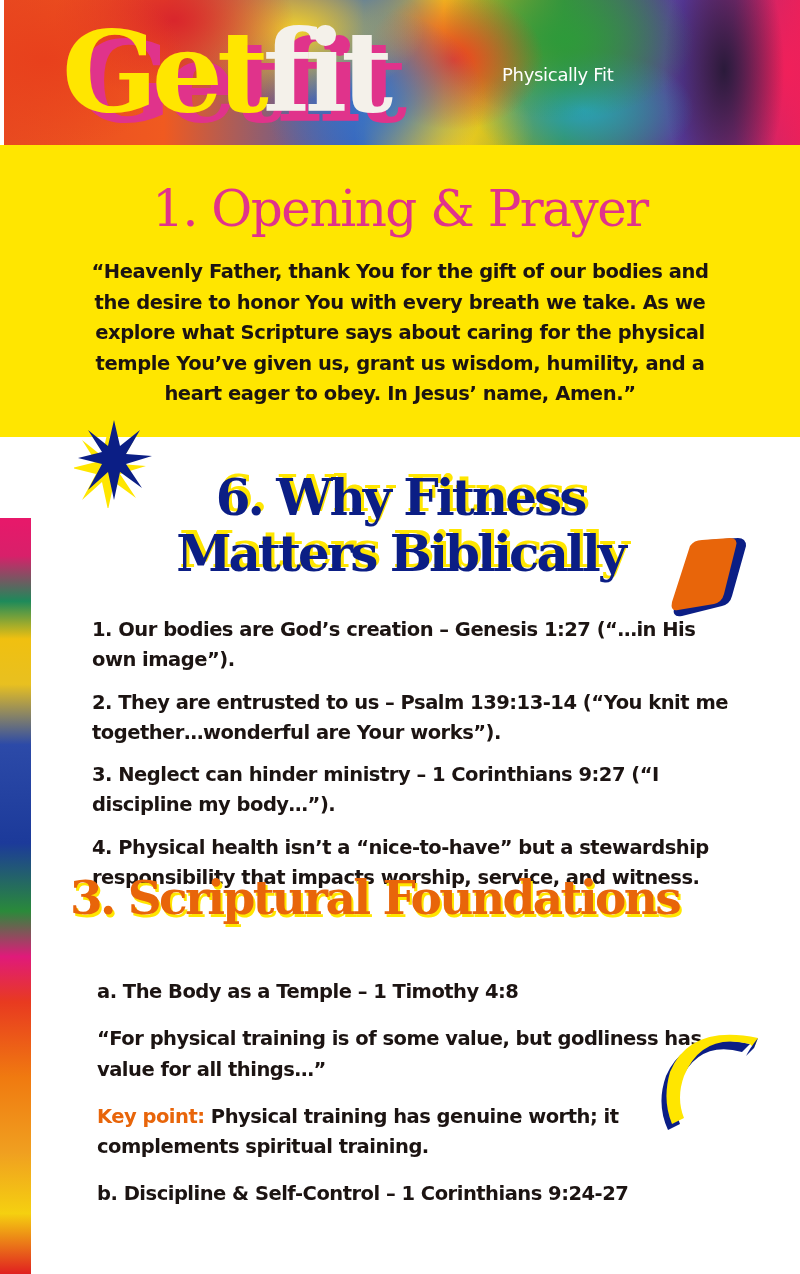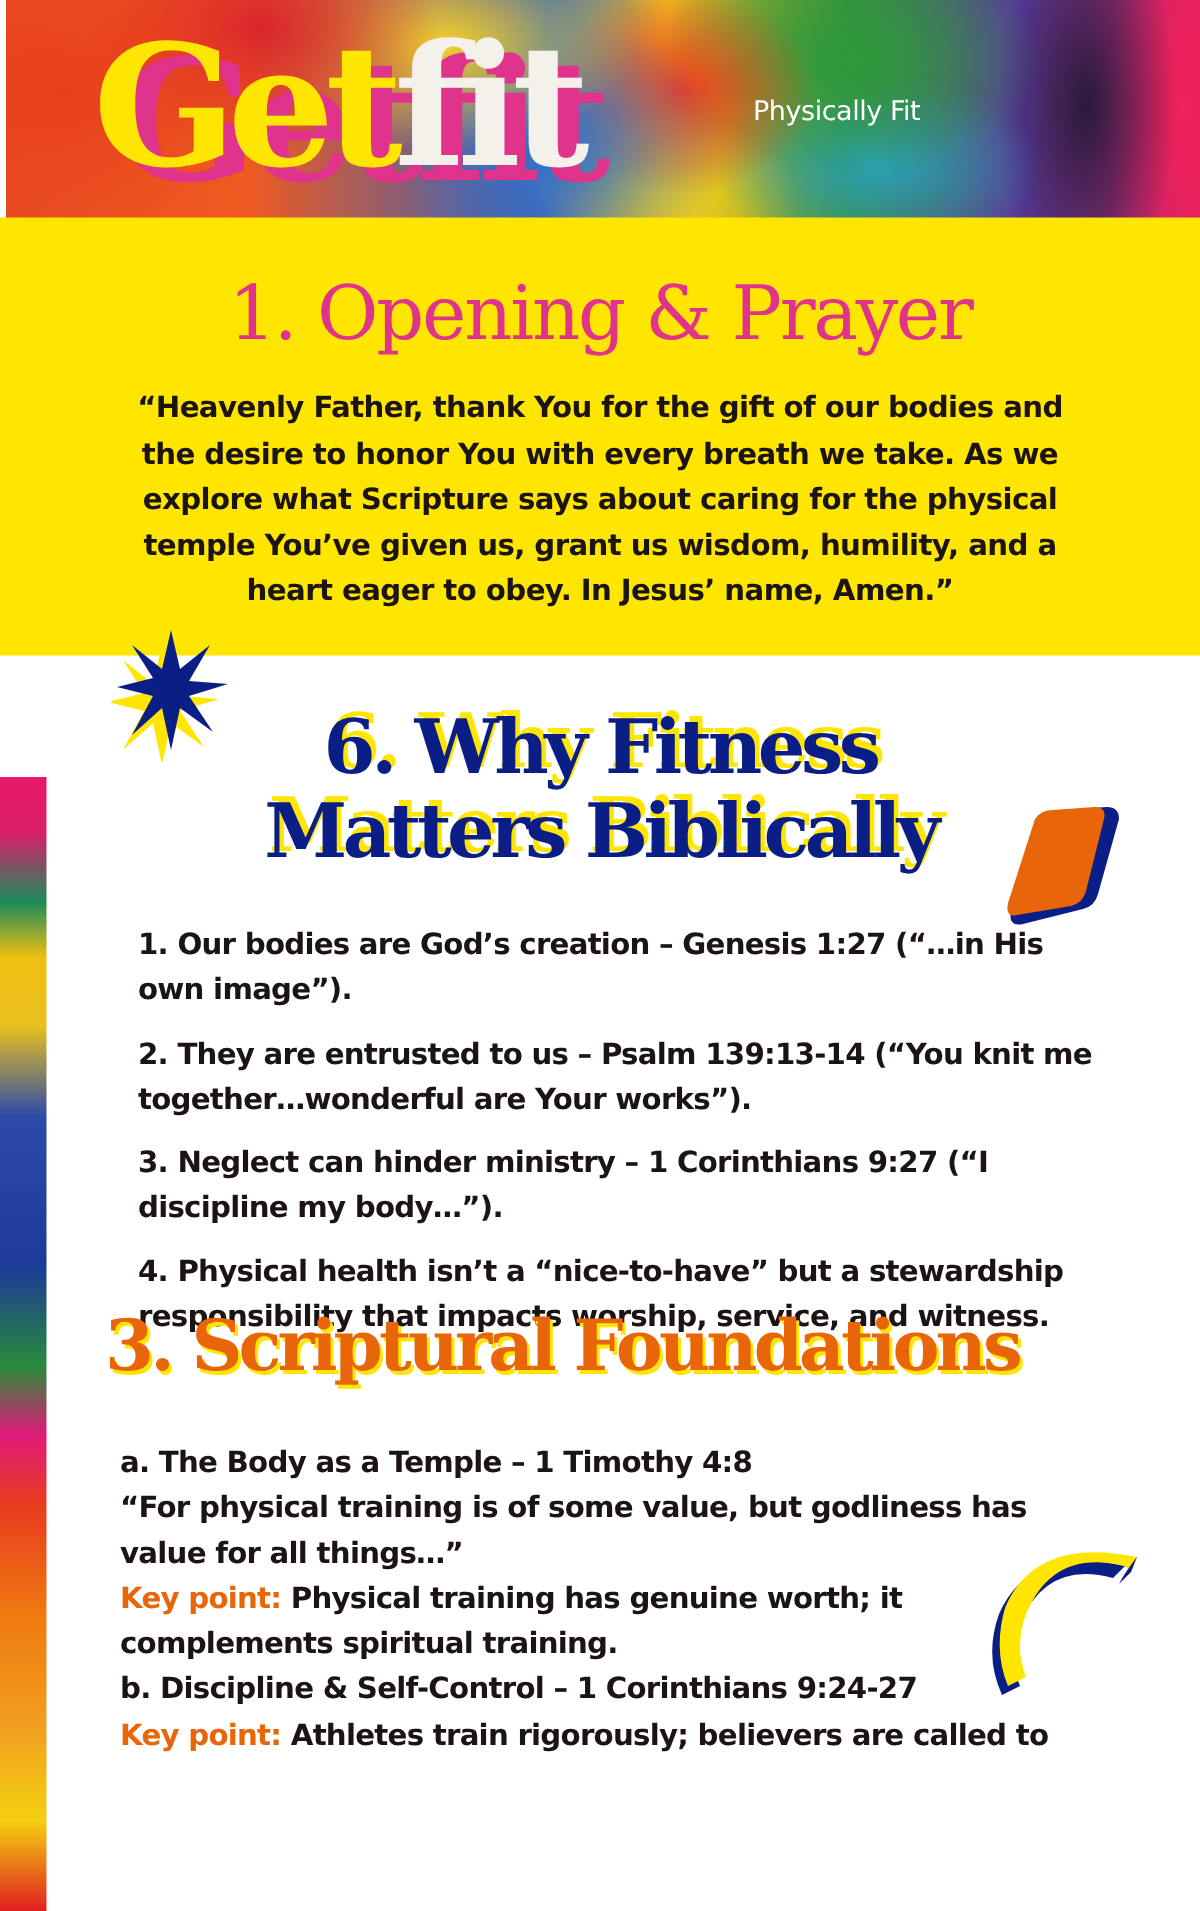--- a/index.html
+++ b/index.html
@@ -38,21 +38,21 @@
   .h2 { font-family: "DejaVu Serif", "Liberation Serif", serif; font-weight: bold; font-size: 50px; line-height: 56px; letter-spacing: -3px; color: #0b1e85; text-shadow: 3px -4px 0 #ffe600; }
 
   .parallelogram { position: absolute; left: 668px; top: 538px; width: 82px; height: 80px; }
 
   .list1 { position: absolute; left: 80px; top: 603px; width: 660px; font-family: "DejaVu Sans", sans-serif; font-size: 19.5px; color: #1c1412; line-height: 30.3px; font-weight: bold; letter-spacing: -0.5px; }
   .list1 p { margin: 12px; }
 
   .h3 { position: absolute; left: 70px; top: 866px; width: 700px; font-family: "DejaVu Serif", "Liberation Serif", serif; font-weight: bold; font-size: 47px; line-height: 64px; letter-spacing: -2.6px; color: #e8650a; text-shadow: 2px 3px 0 #ffe600; white-space: nowrap; }
 
   .sec3 { position: absolute; left: 80px; top: 960px; width: 660px; font-family: "DejaVu Sans", sans-serif; font-size: 19.5px; color: #1c1412; line-height: 30.3px; font-weight: bold; letter-spacing: -0.5px; }
-  .sec3 p { margin: 0; }
+  .sec3 p { margin: 17px; }
   .key { color: #e8650a; }
 
   .arc { position: absolute; left: 658px; top: 1030px; width: 105px; height: 100px; }
 </style>
 </head>
 <body>
 
 <div class="banner">
   <div class="logo">
     <div class="logo-text logo-shadow"><span>Get</span><span>fit</span></div>
@@ -91,20 +91,19 @@
   <p>4. Physical health isn’t a “nice-to-have” but a stewardship responsibility that impacts worship, service, and witness.</p>
 </div>
 
 <div class="h3">3. Scriptural Foundations</div>
 
 <div class="sec3">
   <p>a. The Body as a Temple – 1 Timothy 4:8</p>
   <p>“For physical training is of some value, but godliness has value for all things…”</p>
   <p><span class="key">Key point:</span><span> Physical training has genuine worth; it complements spiritual training.</span></p>
   <p>b. Discipline &amp; Self-Control – 1 Corinthians 9:24-27</p>
-  <p><span class="key">Key point:</span><span> Athletes train rigorously; believers are called to</span></p>
 </div>
 
 <svg class="arc" viewBox="0 0 105 100">
   <path d="M84,22 Q40,10 22,52 Q14,74 22,94 L10,100 Q-2,74 8,46 Q28,0 92,14 Z" fill="#0b1e85"></path>
   <path d="M92,14 Q44,2 26,46 Q18,68 26,88 L14,94 Q4,70 12,42 Q32,-6 100,8 L96,18 Z" fill="#ffe600"></path>
   <path d="M100,8 L96,18 L88,26 Q92,18 100,8 Z" fill="#0b1e85"></path>
 </svg>
 
 </body></html>

